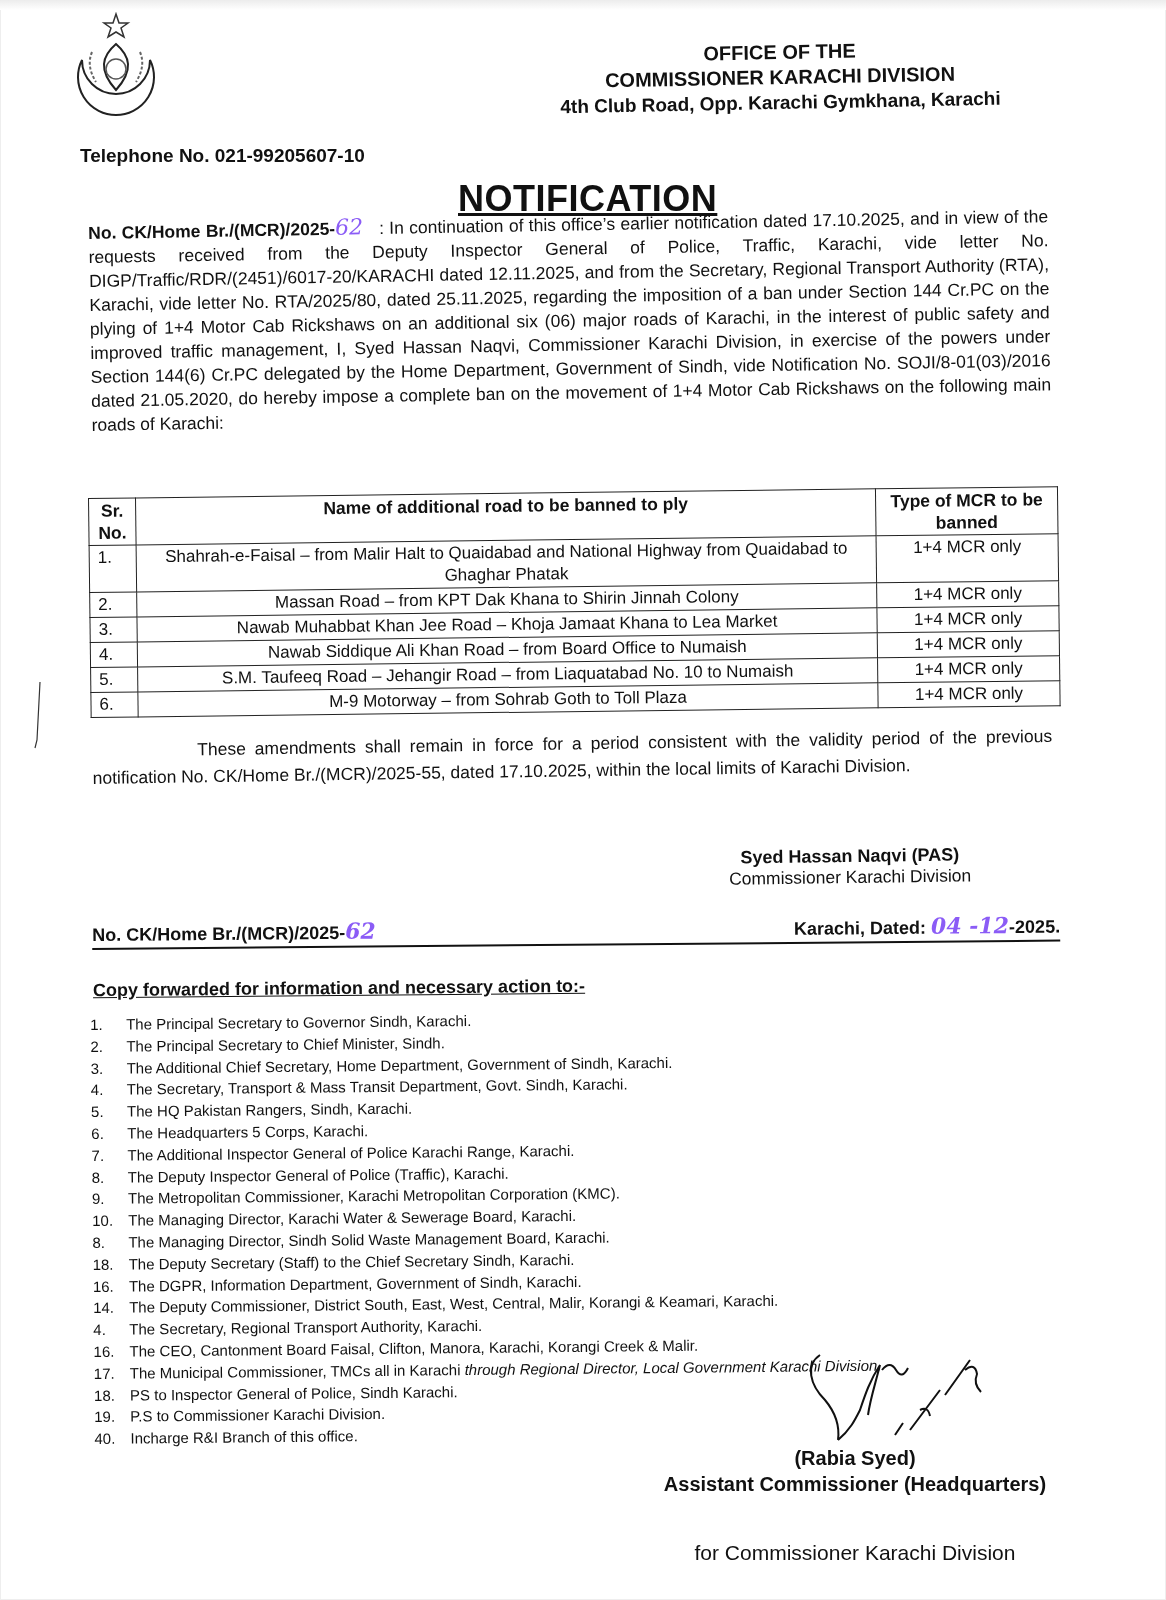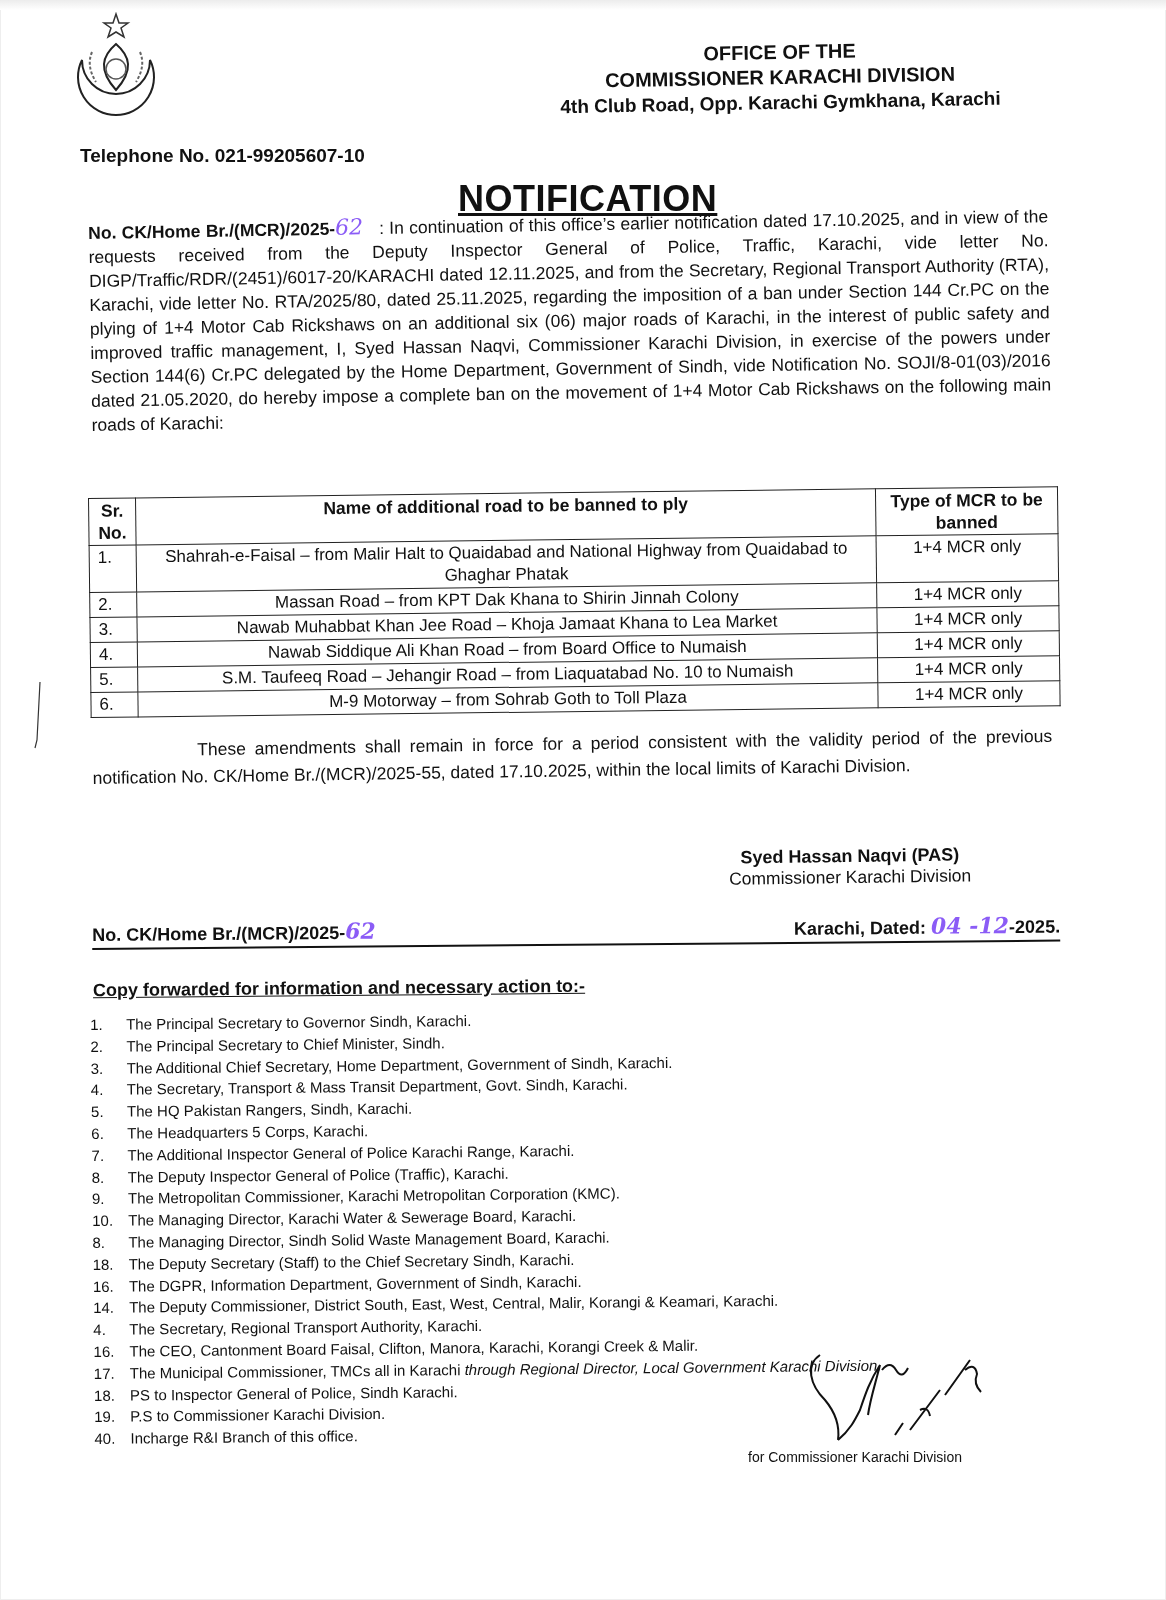--- a/index.html
+++ b/index.html
@@ -36,21 +36,21 @@
   .ref-line .right { position:absolute; right:0; bottom:2px; }
   .copy-head { position:absolute; left:93px; top:978px; font-weight:bold; font-size:18px; text-decoration:underline; transform:rotate(-0.5deg); }
   ol.copylist { position:absolute; left:90px; top:1014px; margin:0; padding:0; list-style:none; font-size:15px; line-height:21.8px; transform:rotate(-0.6deg); transform-origin:left top; width:920px; }
   ol.copylist li { display:flex; }
   ol.copylist .num { display:inline-block; width:36px; }
   ol.copylist i { font-style:italic; }
   .sig-mark { position:absolute; left:800px; top:1340px; width:200px; height:110px; }
   .signer2 { position:absolute; left:640px; top:1445px; width:430px; text-align:center; }
   .signer2 .n { font-weight:bold; font-size:20px; line-height:26px; }
   .signer2 .t { font-weight:bold; font-size:20px; line-height:26px; }
-  .signer2 .f { font-size:14px; line-height:24px; }
+  .signer2 .f { font-size:21px; line-height:24px;margin-top:44px; }
   .margin-mark { position:absolute; left:34px; top:680px; width:8px; height:70px; }
 </style>
 </head>
 <body>
 
 <div class="page">
   <div class="topshade"></div>
 
   <svg class="logo" viewBox="0 0 92 110">
     <polygon points="46,2 49,11 58,11 51,16 54,25 46,20 38,25 41,16 34,11 43,11" fill="none" stroke="#333" stroke-width="1.5"></polygon>
@@ -217,15 +217,17 @@
       </li>
   </ol>
 
   <svg class="sig-mark" viewBox="0 0 200 110">
     <path d="M20,15 C5,25 10,45 25,60 C35,72 40,85 38,100 M38,100 C50,90 55,80 60,70 C65,55 70,40 80,25 C75,45 70,60 68,75" fill="none" stroke="#111" stroke-width="2"></path>
     <path d="M82,30 q8,-10 14,0 q6,10 12,-2" fill="none" stroke="#111" stroke-width="2"></path>
     <path d="M95,95 l8,-12 M110,90 l30,-40 M120,70 q8,-4 10,6 M145,55 l25,-35 M165,30 q10,-8 12,4 q-4,10 4,18" fill="none" stroke="#111" stroke-width="2"></path>
   </svg>
 
   <div class="signer2">
+    <div class="n">(Rabia Syed)</div>
+    <div class="t">Assistant Commissioner (Headquarters)</div>
     <div class="f">for Commissioner Karachi Division</div>
   </div>
 </div>
 
 </body></html>

